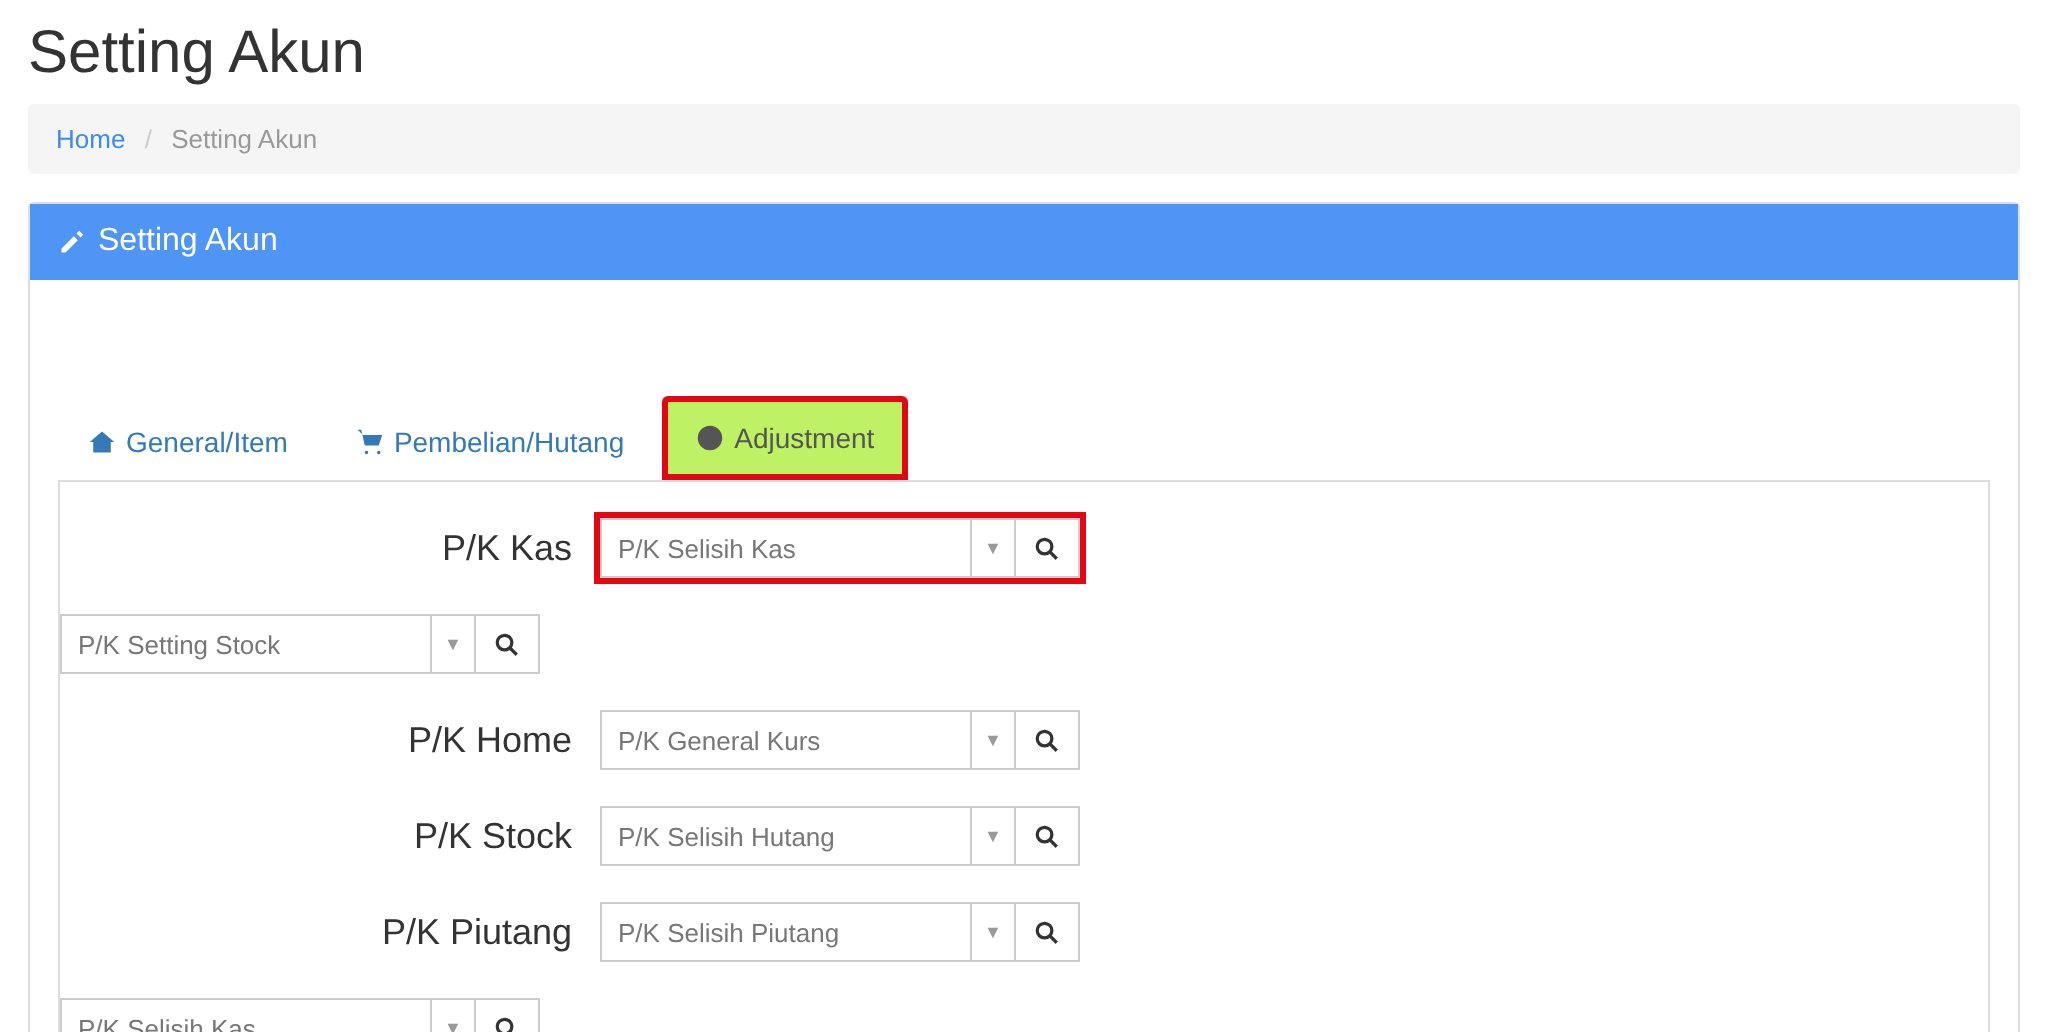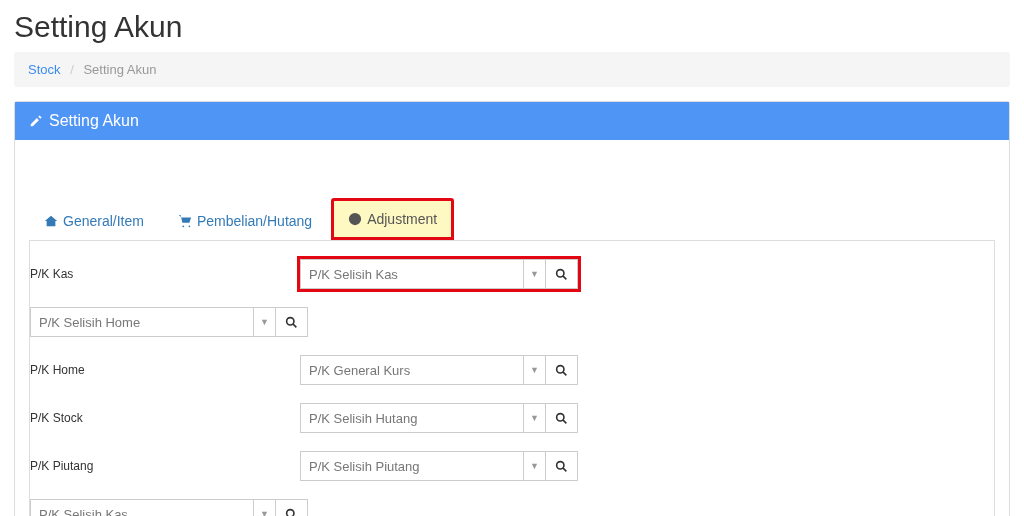--- a/index.html
+++ b/index.html
@@ -42,51 +42,51 @@
       cursor: pointer;
       display: inline-flex;
       align-items: center;
       gap: 5px;
       font-size: 14px;
       border: 1px solid transparent;
       border-bottom: none;
       position: relative;
       top: 1px;
     }
-    .tab.active { color: #555; border-color: #ddd; border-radius: 3px 3px 0 0; background:#fef9c3; }
+    .tab.active { color: #555; border-color: #ddd; border-radius: 3px 3px 0 0; background:#bef264; }
     .tab.highlight { border: 3px solid #e30613 !important; border-bottom: 3px solid #e30613 !important; top:0; }
     .tab svg { width:14px; height:14px; }
 
     .tab-border { border-top:1px solid #ddd; margin: 0 14px; }
 
     .form-area {
       border: 1px solid #ddd;
       margin: 0 14px 14px;
       border-top: none;
       padding: 18px 0;
     }
 
     .form-row {
       display: flex;
       align-items: center;
       margin-bottom: 18px;
     }
     .form-label {
       width: 270px;
-      text-align: left;
+      text-align: right;
       padding-right: 14px;
-      font-size: 12px;
+      font-size: 18px;
       color: #333;
     }
     .select-group {
       display: inline-flex;
       align-items: stretch;
     }
     .select-box {
-      width: 224px;
+      width: 186px;
       height: 30px;
       border: 1px solid #ccc;
       display: flex;
       align-items: center;
       padding: 0 8px;
       color: #777;
       font-size: 13px;
       background:#fff;
       position: relative;
     }
@@ -113,21 +113,21 @@
 
     .row-highlight .select-group { outline: 3px solid #e30613; }
 
   </style>
 </head>
 <body>
 
 <div class="page-title">Setting Akun</div>
 
 <div class="breadcrumb">
-  <a href="#">Stock</a>
+  <a href="#">Home</a>
   <span class="sep">/</span>
   <span class="current">Setting Akun</span>
 </div>
 
 <div class="panel">
   <div class="panel-heading">
     <svg viewBox="0 0 16 16" fill="currentColor">
         <path d="M12.1 1.6l2.3 2.3-1.5 1.5-2.3-2.3 1.5-1.5zM2 11.7V14h2.3l7-7-2.3-2.3-7 7z"></path>
       </svg>
     <span>Setting Akun</span>
@@ -170,21 +170,21 @@
               <circle cx="6.5" cy="6.5" r="4.5"></circle>
               <line x1="10" y1="10" x2="14" y2="14"></line>
             </svg>
         </div>
       </div>
     </div>
 
     <div class="form-row">
       <div class="select-group">
         <div class="select-box">
-            <span>P/K Selisih Home</span>
+            <span>P/K Setting Stock</span>
           </div>
         <div class="select-caret">▼</div>
         <div class="search-btn">
           <svg viewBox="0 0 16 16" fill="none" stroke="#333" stroke-width="2">
               <circle cx="6.5" cy="6.5" r="4.5"></circle>
               <line x1="10" y1="10" x2="14" y2="14"></line>
             </svg>
         </div>
       </div>
     </div>

